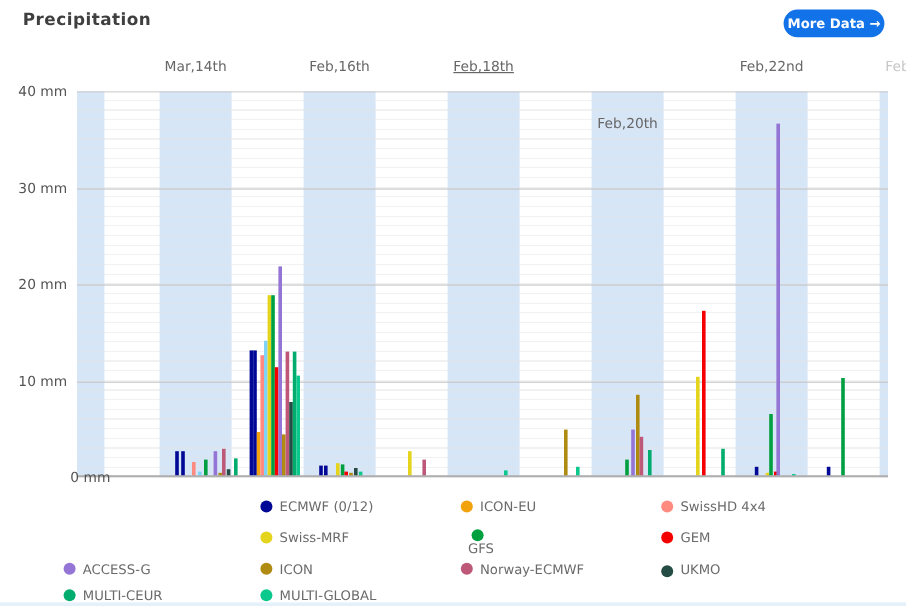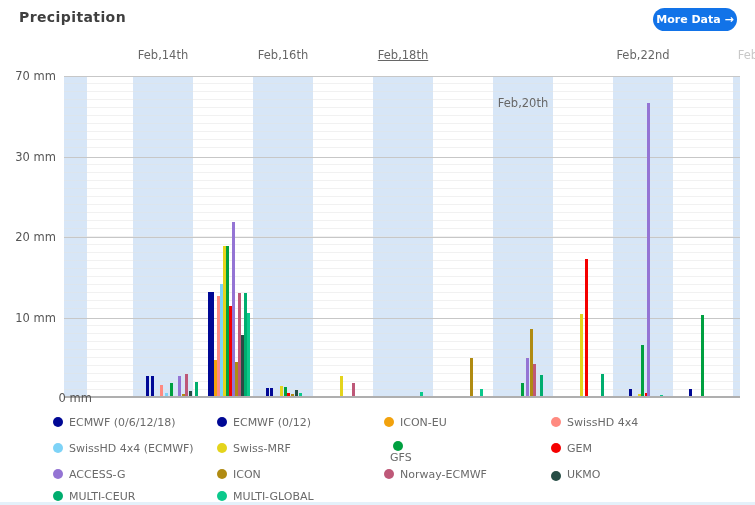--- a/index.html
+++ b/index.html
@@ -126,55 +126,47 @@
       <div class="bar" title="Swiss-MRF: 0.4 mm" style="left: 573.5px; height: 3.22px; background: rgb(228, 212, 28);"></div>
       <div class="bar" title="GFS: 6.4 mm" style="left: 577px; height: 51.52px; background: rgb(0, 160, 64);"></div>
       <div class="bar" title="GEM: 0.5 mm" style="left: 580.5px; height: 4.025px; background: rgb(245, 0, 0);"></div>
       <div class="bar" title="ACCESS-G: 36.5 mm" style="left: 583px; height: 293.825px; background: rgb(148, 116, 212);"></div>
       <div class="bar" title="MULTI-GLOBAL: 0.3 mm" style="left: 596px; height: 2.415px; background: rgb(11, 201, 140);"></div>
       <div class="bar" title="ECMWF (0/6/12/18): 1.05 mm" style="left: 624.5px; height: 8.4525px; background: rgb(0, 8, 149);"></div>
       <div class="bar" title="GFS: 10.15 mm" style="left: 637px; height: 81.7075px; background: rgb(0, 160, 64);"></div>
       <div class="baseline"></div>
     </div>
   <div id="axes">
-      <div class="ylabel" style="top: 70px;">70 mm</div>
+      <div class="ylabel" style="top: 70px;">40 mm</div>
       <div class="ylabel" style="top: 150.5px;">30 mm</div>
       <div class="ylabel" style="top: 231px; text-align: right;">20 mm</div>
       <div class="ylabel" style="top: 311.5px;">10 mm</div>
       <div class="ylabel" style="top: 392px; padding-left: 36px;">0 mm</div>
-      <div class="xlabel" style="left: 163px;">Feb,14th</div>
+      <div class="xlabel" style="left: 163px;">Mar,14th</div>
       <div class="xlabel" style="left: 283px;">Feb,16th</div>
       <div class="xlabel" style="left: 403px; text-decoration: underline;">Feb,18th</div>
       <div class="xlabel" style="left: 523px; margin-top: 48px;">Feb,20th</div>
       <div class="xlabel" style="left: 643px;">Feb,22nd</div>
       <div class="xlabel muted" style="left: 763px;">Feb,24th</div>
     </div>
 </div>
 
 <div class="legend" id="legend">
-    <div class="legend-item" style="left: 53px; top: 7px;">
-      <div class="dot" style="background: rgb(0, 8, 149);"></div>
-      <div class="legend-label">ECMWF (0/6/12/18)</div>
-    </div>
     <div class="legend-item" style="left: 217px; top: 7px;">
       <div class="dot" style="background: rgb(0, 8, 149);"></div>
       <div class="legend-label">ECMWF (0/12)</div>
     </div>
     <div class="legend-item" style="left: 384px; top: 7px;">
       <div class="dot" style="background: rgb(242, 162, 13);"></div>
       <div class="legend-label">ICON-EU</div>
     </div>
     <div class="legend-item" style="left: 551px; top: 7px;">
       <div class="dot" style="background: rgb(255, 138, 128);"></div>
       <div class="legend-label">SwissHD 4x4</div>
     </div>
-    <div class="legend-item" style="left: 53px; top: 33px;">
-      <div class="dot" style="background: rgb(126, 211, 247);"></div>
-      <div class="legend-label">SwissHD 4x4 (ECMWF)</div>
-    </div>
     <div class="legend-item" style="left: 217px; top: 33px;">
       <div class="dot" style="background: rgb(228, 212, 28);"></div>
       <div class="legend-label">Swiss-MRF</div>
     </div>
     <div class="legend-item" style="left: 384px; top: 33px; flex-direction: column;">
       <div class="dot" style="background: rgb(0, 160, 64);"></div>
       <div class="legend-label">GFS</div>
     </div>
     <div class="legend-item" style="left: 551px; top: 33px;">
       <div class="dot" style="background: rgb(245, 0, 0);"></div>

